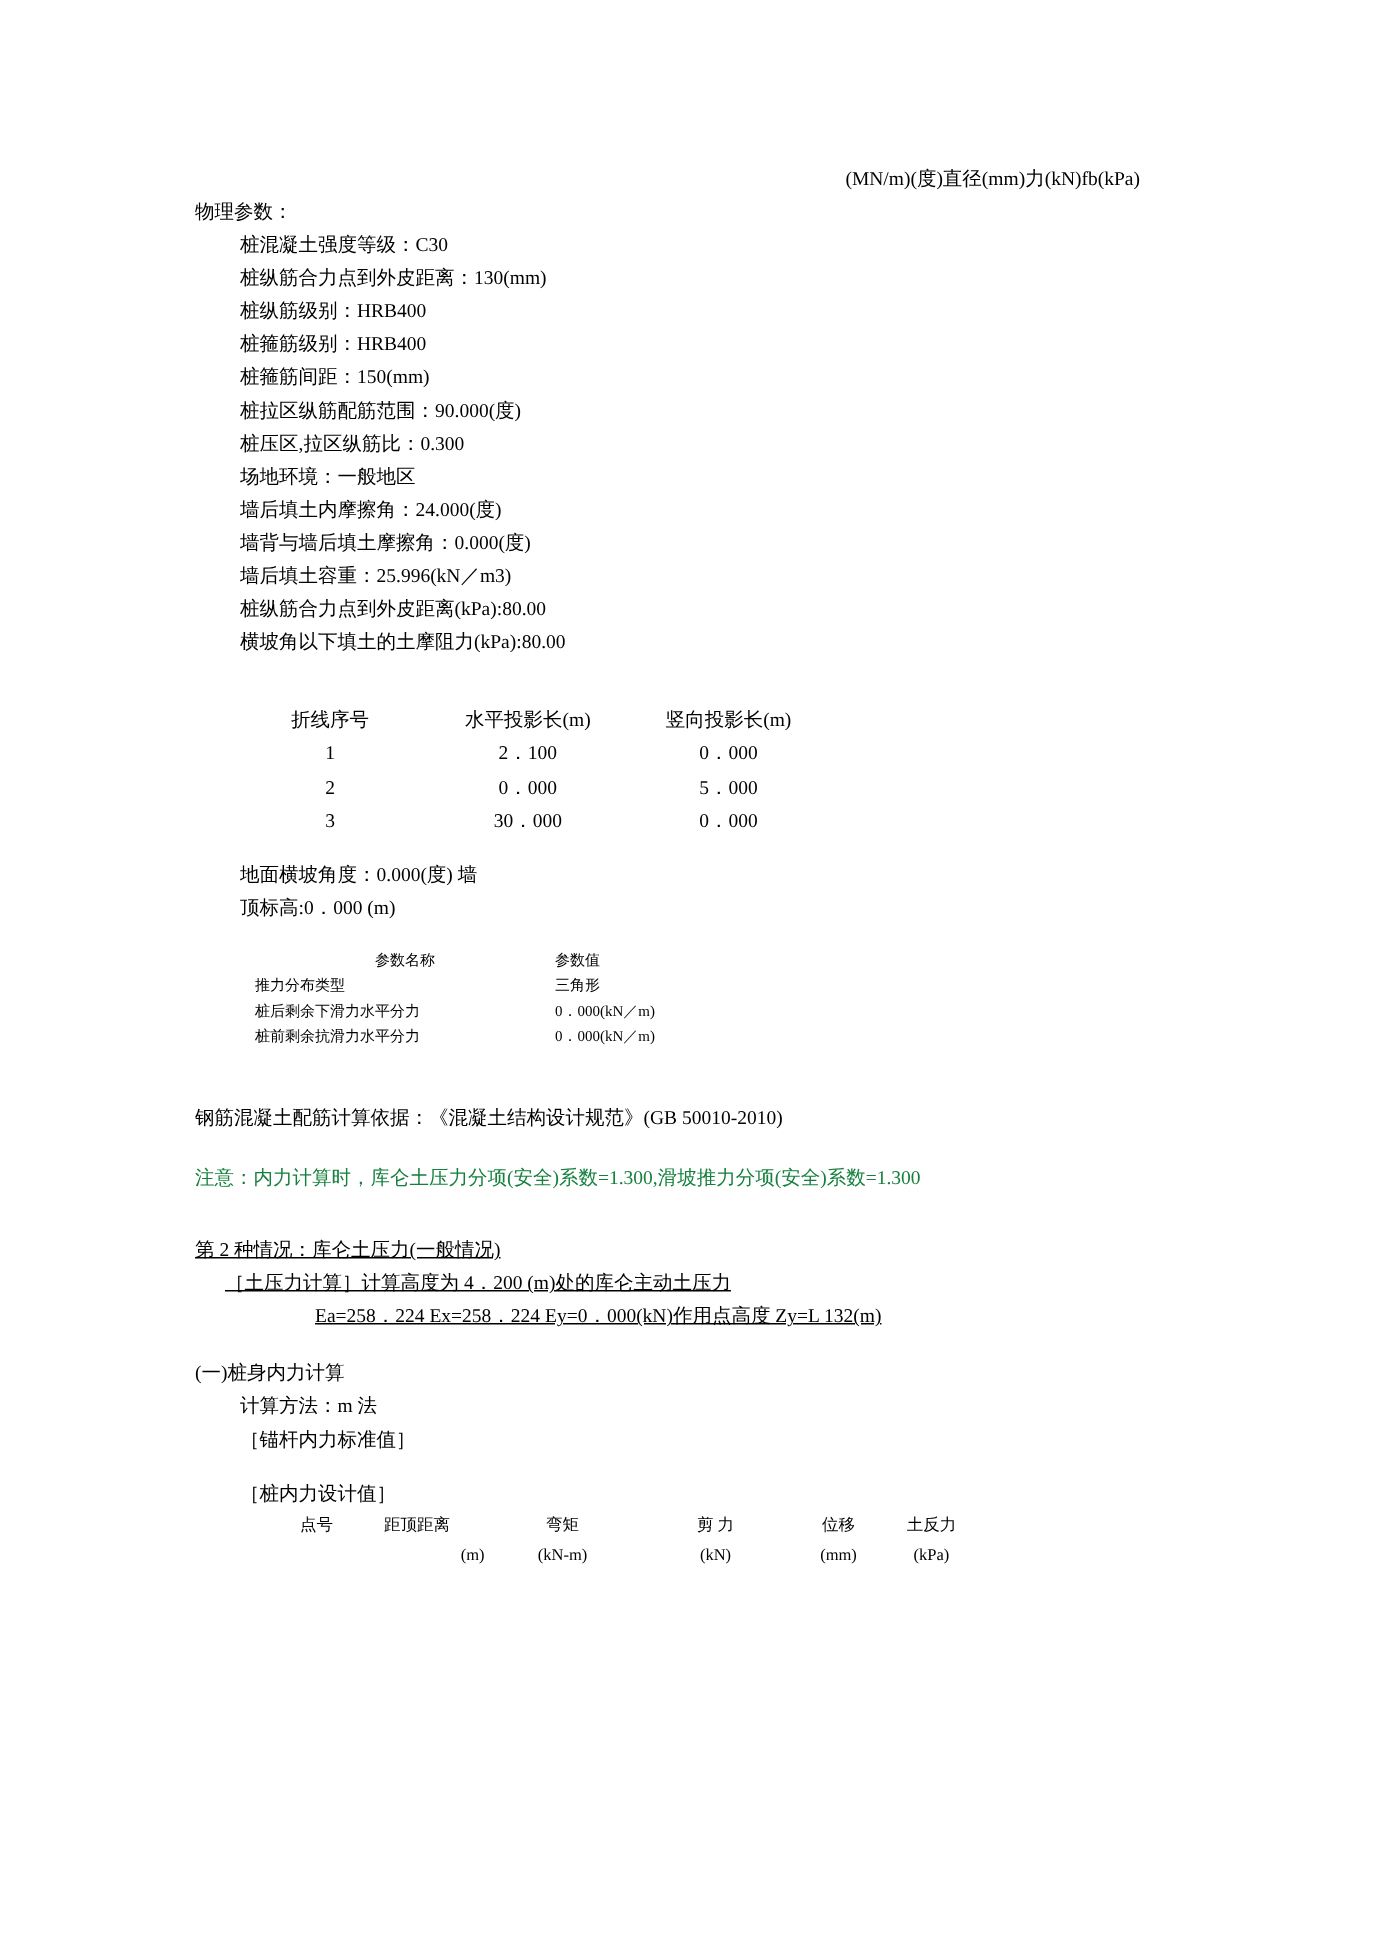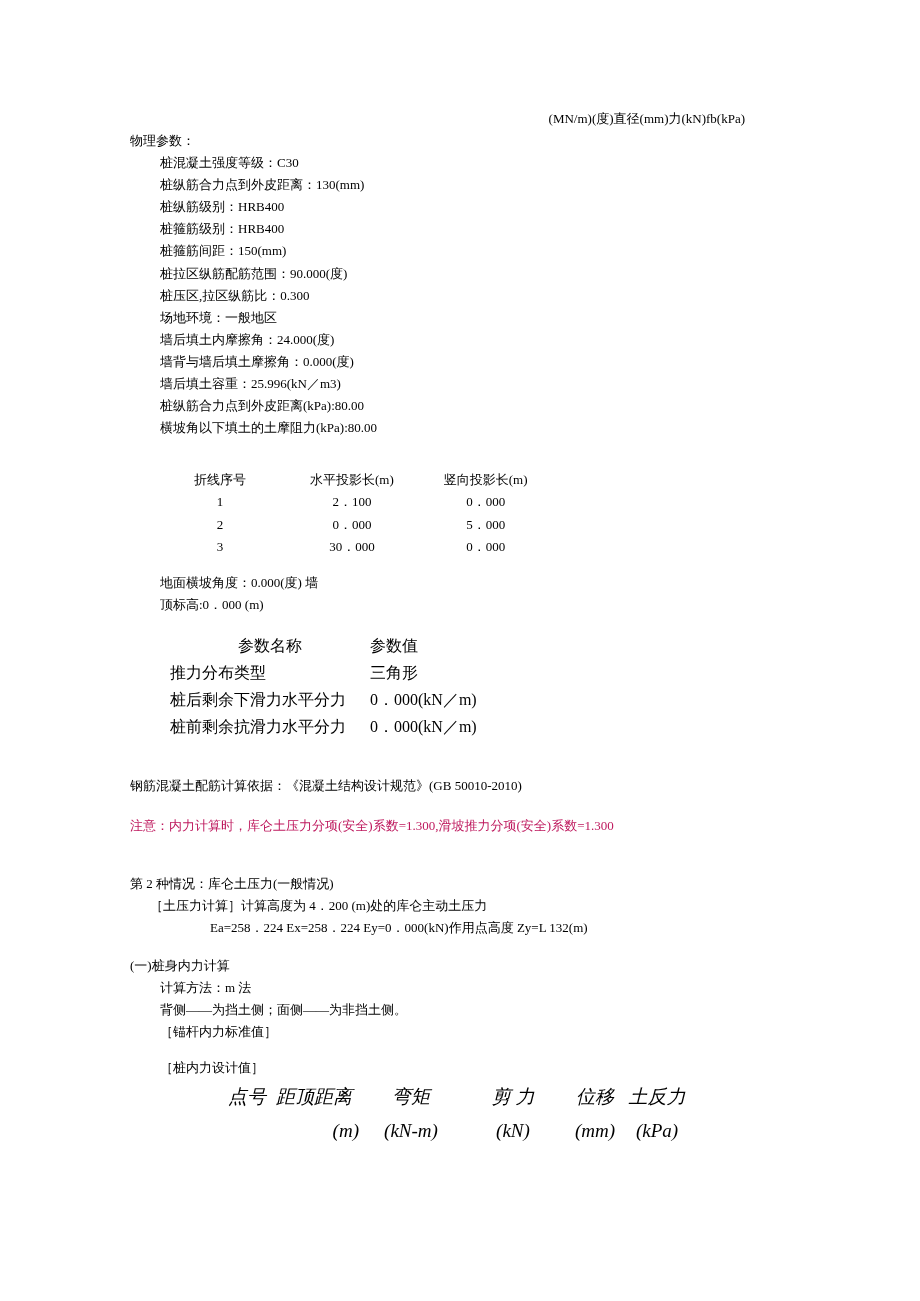--- a/index.html
+++ b/index.html
@@ -14,28 +14,28 @@
   .page {
     width: 920px;
     min-height: 1301px;
     padding: 100px 130px 60px 130px;
     box-sizing: border-box;
     position: relative;
   }
   .top-right {
     position: absolute;
     top: 108px;
-    right: 175px;
+    right: 160px;
     font-size: 13px;
   }
   .section {
     margin-top: 30px;
   }
   .indent1 { padding-left: 30px; }
-  .blue { color: #be185d; }
+  .blue { color: #15803d; }
   table.polyline {
     border-collapse: collapse;
     margin-left: 40px;
     margin-top: 4px;
     margin-bottom: 14px;
   }
   table.polyline td, table.polyline th {
     font-weight: normal;
     text-align: center;
     padding: 0 30px;
@@ -45,29 +45,28 @@
   table.polyline th:nth-child(1), table.polyline td:nth-child(1) { text-align: center; padding: 0 24px; }
   table.polyline th:nth-child(2), table.polyline td:nth-child(2) { text-align: center; padding: 0 40px; }
   table.polyline th:nth-child(3), table.polyline td:nth-child(3) { text-align: center; padding: 0 10px; }
   table.params2 {
     border-collapse: collapse;
     margin-left: 40px;
     margin-top: 4px;
   }
   table.params2 td {
     padding: 0 0;
-    font-size: 16px;
+    font-size: 10px;
     white-space: nowrap;
   }
   table.params2 td:first-child { width: 200px; }
   table.designvals {
     border-collapse: collapse;
-    margin-left: 96px;
-    font-size: 19px;
-    font-style: italic;
+    margin-left: 60px;
+    font-size: 11px;
   }
   table.designvals th, table.designvals td {
     font-weight: normal;
     text-align: center;
     white-space: nowrap;
   }
 </style>
 </head>
 <body>
 
@@ -145,30 +144,29 @@
         <td>0．000(kN／m)</td>
       </tr>
     </tbody>
       </table>
   </div>
 
   <div class="section" style="margin-top:34px;">钢筋混凝土配筋计算依据：《混凝土结构设计规范》(GB 50010-2010)</div>
 
   <div class="blue" style="margin-top:18px;">注意：内力计算时，库仑土压力分项(安全)系数=1.300,滑坡推力分项(安全)系数=1.300</div>
 
-  <div class="section" style="margin-top:36px;">
+  <div class="section" style="margin-top:26px;text-decoration:underline;">
     <div>第 2 种情况：库仑土压力(一般情况)</div>
     <div style="padding-left:20px;">［土压力计算］计算高度为 4．200 (m)处的库仑主动土压力</div>
     <div style="padding-left:80px;">Ea=258．224 Ex=258．224 Ey=0．000(kN)作用点高度 Zy=L 132(m)</div>
   </div>
 
   <div style="margin-top:16px;">
     <div>(一)桩身内力计算</div>
     <div class="indent1">计算方法：m 法</div>
-    <div class="indent1">背侧——为挡土侧；面侧——为非挡土侧。</div>
     <div class="indent1">［锚杆内力标准值］</div>
 
     <div class="indent1" style="margin-top:14px;">［桩内力设计值］</div>
 
     <table class="designvals">
       <tbody>
           <tr>
         <th style="width:40px;">点号</th>
         <th style="width:90px;">距顶距离</th>
         <th style="width:100px;">弯矩</th>

